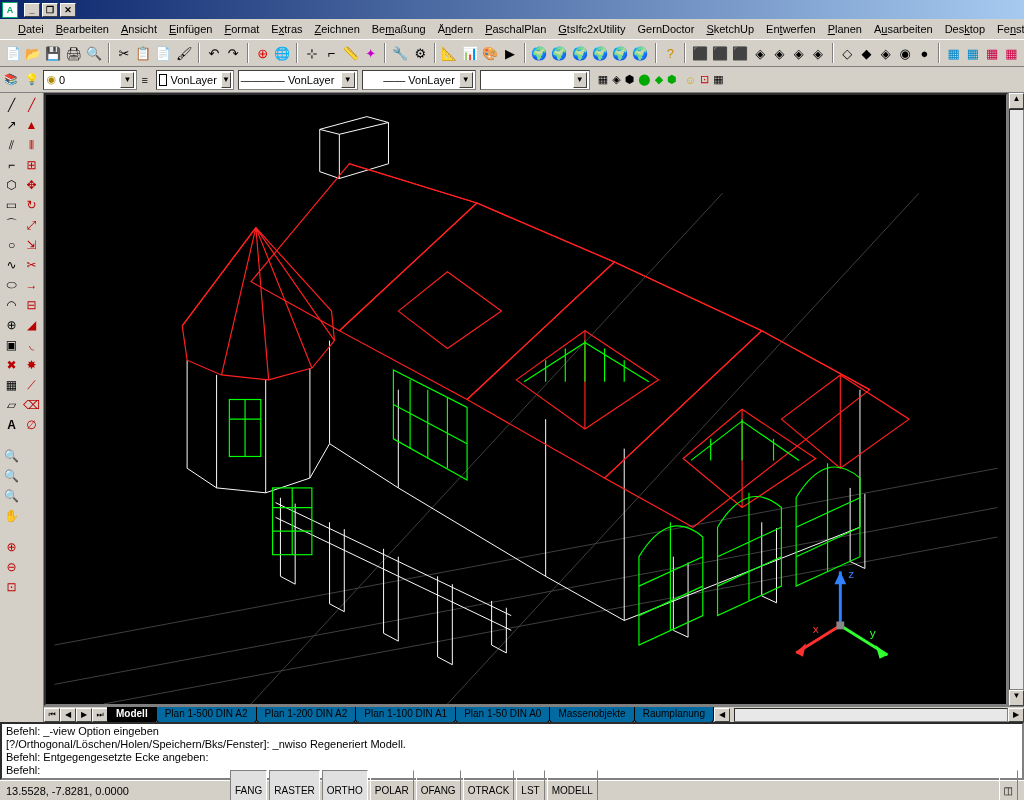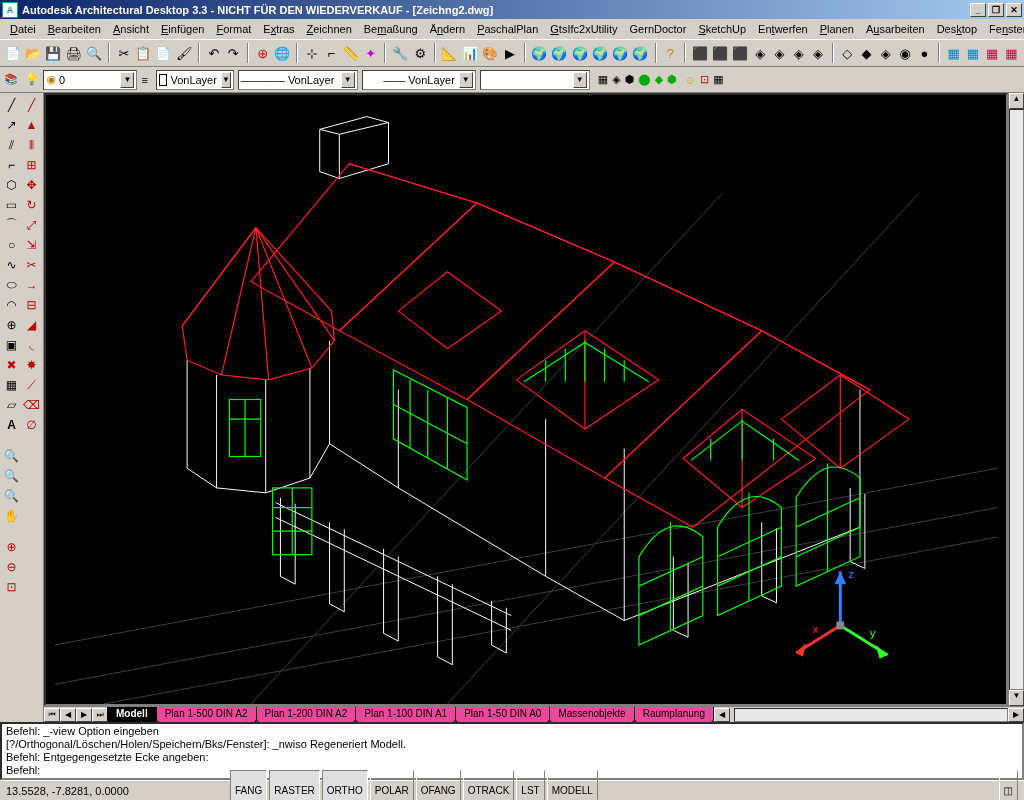--- a/index.html
+++ b/index.html
@@ -1,57 +1,56 @@
 <!DOCTYPE html>
 <html><head>
 <meta charset="utf-8">
 <style>
 * { box-sizing: border-box; margin: 0; padding: 0; font-family: "Tahoma", Arial, sans-serif; }
 body { width: 1024px; height: 800px; background: #d4d0c8; overflow: hidden; font-size: 11px; display: flex; flex-direction: column; }
 .titlebar { height: 19px; background: linear-gradient(to right, #0a246a, #a6caf0); color: #fff; display: flex; align-items: center; padding: 0 2px; font-weight: bold; font-size: 11px; }
 .titlebar .appicon { width: 16px; height: 16px; background: #fff; border: 1px solid #0a6; margin-right: 4px; display: inline-block; font-size: 9px; color: #0a6; text-align: center; line-height: 14px; }
 .titlebar .title { flex: 1; }
 .titlebar .winbtn { width: 16px; height: 14px; background: #d4d0c8; border: 1px solid #fff; border-right-color: #404040; border-bottom-color: #404040; margin-left: 2px; font-size: 9px; text-align: center; line-height: 12px; color: #000; font-weight: bold; cursor: pointer; }
-.menubar { height: 20px; background: #d4d0c8; display: flex; align-items: center; padding-left: 4px; font-size: 11px; }
+.menubar { height: 20px; background: #d4d0c8; display: flex; align-items: center; padding-left: 12px; font-size: 11px; }
 .menubar .mitem { padding: 2px 6px; cursor: pointer; }
 .menubar .mitem u { text-decoration: underline; }
 .toolbar { height: 28px; background: #d4d0c8; border-top: 1px solid #fff; border-bottom: 1px solid #808080; display: flex; align-items: center; padding: 0 4px; gap: 2px; overflow:hidden;}
 .toolbar .tbtn { width: 20px; height: 20px; border: 1px solid transparent; display: flex; align-items: center; justify-content: center; cursor: pointer; font-size: 13px; }
 .toolbar .sep { width: 2px; height: 20px; border-left: 1px solid #808080; border-right: 1px solid #fff; margin: 0 3px; }
 .proprow { height: 26px; background: #d4d0c8; border-bottom: 1px solid #808080; display: flex; align-items: center; padding: 0 4px; gap: 4px; }
 .proprow .combo { height: 20px; background: #fff; border: 1px solid #808080; border-top-color:#404040; border-left-color:#404040; display: flex; align-items: center; font-size: 11px; padding: 0 2px; }
 .proprow .combo .dd { width: 14px; height: 16px; background: #d4d0c8; border: 1px solid #fff; border-right-color:#404040; border-bottom-color:#404040; margin-left: 4px; text-align: center; font-size: 8px; line-height:14px; }
 .mainarea { flex: 1; display: flex; min-height: 0; }
 .drawtoolbar { width: 44px; background: #d4d0c8; border-right: 1px solid #808080; display: flex; flex-direction: column; padding: 2px; gap: 1px; }
 .drawtoolbar .row { display: flex; gap: 1px; }
 .drawtoolbar .dbtn { width: 19px; height: 19px; border: 1px solid transparent; display:flex; align-items:center; justify-content:center; cursor:pointer; font-size:12px;}
 .drawtoolbar .gap { height: 10px; }
 .viewport-wrap { flex: 1; display: flex; flex-direction: column; min-width: 0; }
 .viewport { flex: 1; background: #000; position: relative; border: 2px inset #808080; overflow:hidden;}
 .viewport svg { width: 100%; height: 100%; }
 .scrollh { height: 16px; background: #d4d0c8; display: flex; align-items: center; border-top: 1px solid #808080; }
 .scrollh .navbtn { width: 16px; height: 14px; background: #d4d0c8; border: 1px solid #fff; border-right-color:#404040; border-bottom-color:#404040; font-size:8px; text-align:center; line-height:12px; cursor:pointer;}
-.scrollh .tab { height: 16px; padding: 1px 8px; background: #ec4899; border: 1px solid #000; font-size: 10px; cursor: pointer; margin-left:-1px; border-radius: 0 0 4px 4px; border-top:none;}
+.scrollh .tab { height: 16px; padding: 1px 8px; background: #0369a1; border: 1px solid #000; font-size: 10px; cursor: pointer; margin-left:-1px; border-radius: 0 0 4px 4px; border-top:none;}
 .scrollh .tab.active { background: #000; color: #fff; font-weight:bold; }
 .scrollh .track { flex:1; background:#e8e8e8; height:14px; margin-left:4px; border:1px inset #808080;}
 .cmdarea { height: 58px; background: #fff; border: 2px inset #808080; font-family: monospace; font-size: 11px; padding: 1px 4px; line-height: 13px; overflow:hidden; white-space:pre;}
 .statusbar { height: 20px; background: #d4d0c8; border-top: 1px solid #fff; display: flex; align-items: center; font-size: 11px; padding: 0 6px; gap:2px;}
 .statusbar .coords { width: 180px; }
 .statusbar .sbtn { padding: 14px 4px; border: 1px solid #808080; border-top-color:#fff; border-left-color:#fff; font-size:10px; cursor:pointer;}
 .statusbar .sbtn.off { border-top-color:#808080; border-left-color:#808080; border-right-color:#fff; border-bottom-color:#fff; background:#e0e0e0;}
 .scrollv { width:16px; background:#d4d0c8; border-left:1px solid #808080; display:flex; flex-direction:column;}
 .scrollv .vbtn { height:16px; border:1px solid #fff; border-right-color:#404040; border-bottom-color:#404040; font-size:8px; text-align:center; cursor:pointer;}
 .scrollv .vtrack { flex:1; background:#e8e8e8; border:1px inset #808080;}
 </style>
 </head>
 <body>
 
 <div class="titlebar">
   <span class="appicon">A</span>
-  <span class="title">Autodesk Architectural Desktop 3.3 - NICHT FÜR DEN WIEDERVERKAUF - [Zeichng2.dwg]</span>
   <span class="winbtn">_</span>
   <span class="winbtn">❐</span>
   <span class="winbtn">✕</span>
 </div>
 
 <div class="menubar">
   <span class="mitem"><u>D</u><span>atei</span></span>
   <span class="mitem"><u>B</u>earbeiten</span>
   <span class="mitem"><u>A</u>nsicht</span>
   <span class="mitem"><u>E</u>infügen</span>

